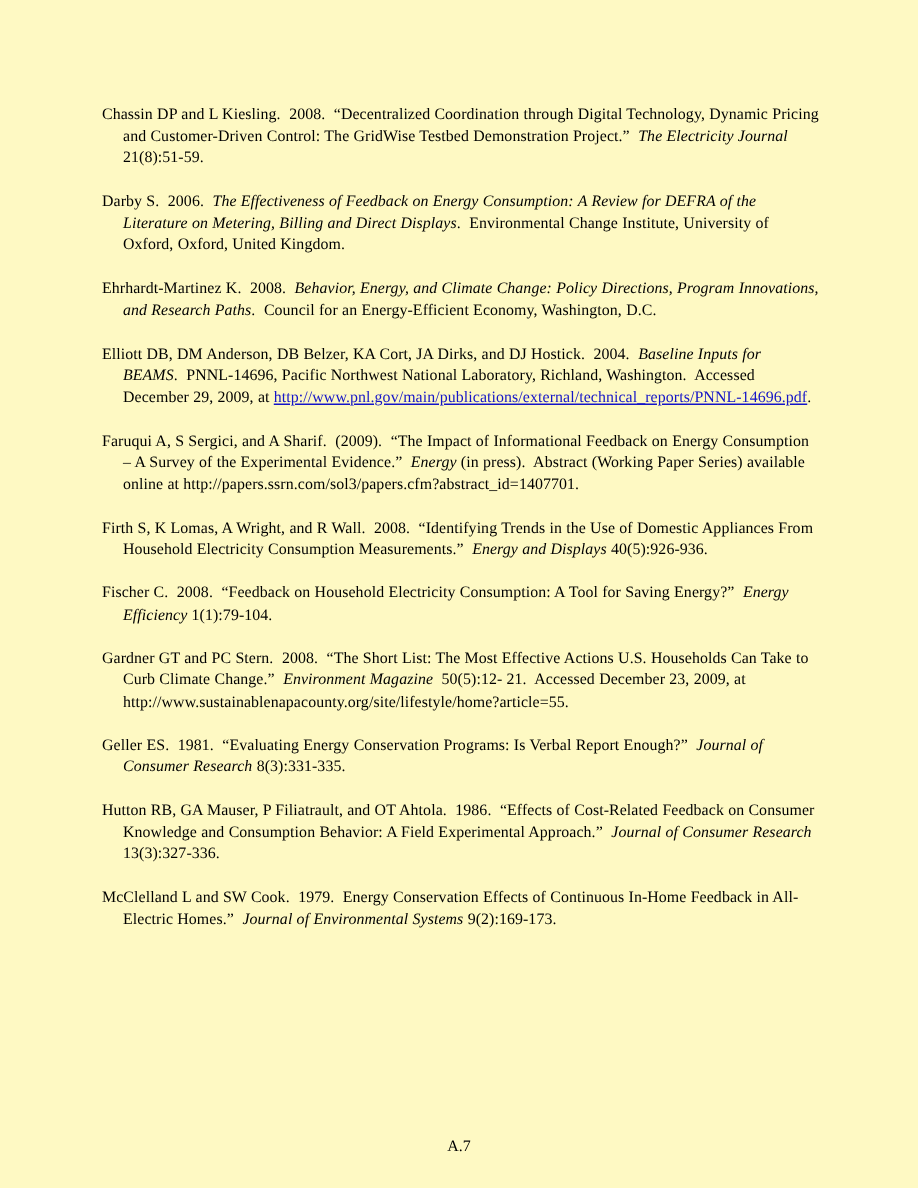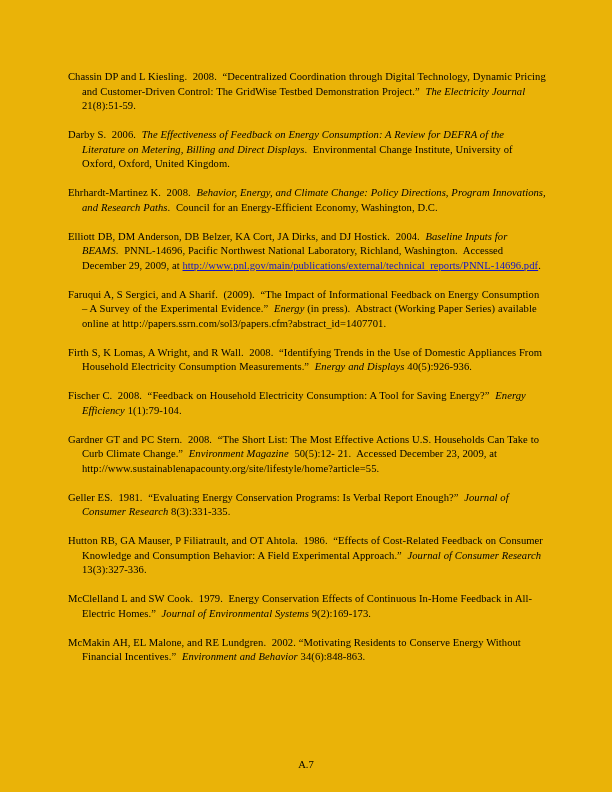--- a/index.html
+++ b/index.html
@@ -14,21 +14,21 @@
     font-family: "Liberation Serif", "DejaVu Serif", serif;
     color: #000000;
     overflow: hidden;
   }
   .page {
     position: absolute;
     left: 0;
     top: 0;
     width: 612px;
     height: 792px;
-    background: #eab308;
+    background: #fef9c3;
   }
   .refs {
     position: absolute;
     left: 68px;
     top: 70px;
     width: 478px;
   }
   .ref {
     font-size: 10.6px;
     line-height: 14.55px;
@@ -69,18 +69,17 @@
       <p class="ref">Darby S.&nbsp; 2006.&nbsp; <i>The Effectiveness of Feedback on Energy Consumption: A Review for DEFRA of the Literature on Metering, Billing and Direct Displays</i>.&nbsp; Environmental Change Institute, University of Oxford, Oxford, United Kingdom.</p>
       <p class="ref">Ehrhardt-Martinez K.&nbsp; 2008.&nbsp; <i>Behavior, Energy, and Climate Change: Policy Directions, Program Innovations, and Research Paths</i>.&nbsp; Council for an Energy-Efficient Economy, Washington, D.C.</p>
       <p class="ref">Elliott DB, DM Anderson, DB Belzer, KA Cort, JA Dirks, and DJ Hostick.&nbsp; 2004.&nbsp; <i>Baseline Inputs for BEAMS</i>.&nbsp; PNNL-14696, Pacific Northwest National Laboratory, Richland, Washington.&nbsp; Accessed December 29, 2009, at <a class="link" href="#">http://www.pnl.gov/main/publications/external/technical_reports/PNNL-14696.pdf</a>.</p>
       <p class="ref">Faruqui A, S Sergici, and A Sharif.&nbsp; (2009).&nbsp; “The Impact of Informational Feedback on Energy Consumption – A Survey of the Experimental Evidence.”&nbsp; <i>Energy</i> (in press).&nbsp; Abstract (Working Paper Series) available online at http://papers.ssrn.com/sol3/papers.cfm?abstract_id=1407701.</p>
       <p class="ref">Firth S, K Lomas, A Wright, and R Wall.&nbsp; 2008.&nbsp; “Identifying Trends in the Use of Domestic Appliances From Household Electricity Consumption Measurements.”&nbsp; <i>Energy and Displays</i> 40(5):926-936.</p>
       <p class="ref">Fischer C.&nbsp; 2008.&nbsp; “Feedback on Household Electricity Consumption: A Tool for Saving Energy?”&nbsp; <i>Energy Efficiency</i> 1(1):79-104.</p>
       <p class="ref">Gardner GT and PC Stern.&nbsp; 2008.&nbsp; “The Short List: The Most Effective Actions U.S. Households Can Take to Curb Climate Change.”&nbsp; <i>Environment Magazine</i>&nbsp; 50(5):12- 21.&nbsp; Accessed December 23, 2009, at http://www.sustainablenapacounty.org/site/lifestyle/home?article=55.</p>
       <p class="ref">Geller ES.&nbsp; 1981.&nbsp; “Evaluating Energy Conservation Programs: Is Verbal Report Enough?”&nbsp; <i>Journal of Consumer Research</i> 8(3):331-335.</p>
       <p class="ref">Hutton RB, GA Mauser, P Filiatrault, and OT Ahtola.&nbsp; 1986.&nbsp; “Effects of Cost-Related Feedback on Consumer Knowledge and Consumption Behavior: A Field Experimental Approach.”&nbsp; <i>Journal of Consumer Research</i> 13(3):327-336.</p>
       <p class="ref">McClelland L and SW Cook.&nbsp; 1979.&nbsp; Energy Conservation Effects of Continuous In-Home Feedback in All-Electric Homes.”&nbsp; <i>Journal of Environmental Systems</i> 9(2):169-173.</p>
-      <p class="ref">McMakin AH, EL Malone, and RE Lundgren.&nbsp; 2002. “Motivating Residents to Conserve Energy Without Financial Incentives.”&nbsp; <i>Environment and Behavior</i> 34(6):848-863.</p>
     </div>
 
   <div class="footer">A.7</div>
 
 </div>
 
 </body></html>

